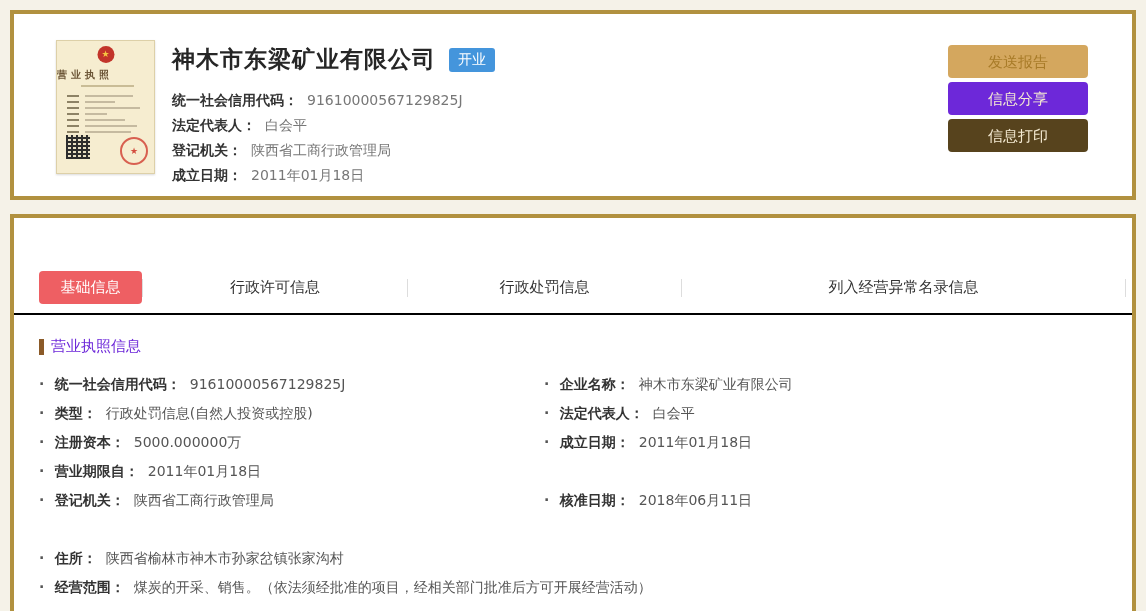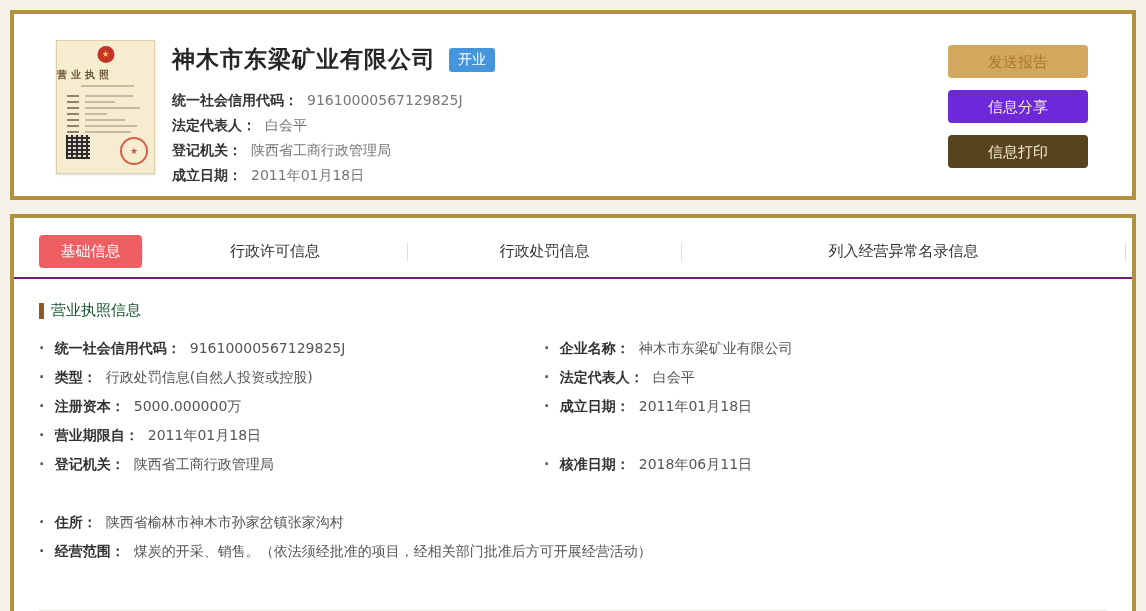--- a/index.html
+++ b/index.html
@@ -67,48 +67,49 @@
   .head-fields { margin-top: 13px; }
   .hfield { height: 25px; line-height: 25px; font-size: 14px; white-space: nowrap; }
   .hfield .flabel { font-weight: bold; color: #333; }
   .hfield .fvalue { color: #777; margin-left: 9px; }
 
   
   .head-buttons { position: absolute; right: 44px; top: 31px; width: 140px; }
   .hbtn {
     width: 140px; height: 33px; line-height: 33px;
     border: none; border-radius: 4px;
-    display: block; margin-bottom: 12px;
+    display: block; margin-bottom: 4px;
     text-align: center; font-size: 15px; cursor: pointer;
     font-family: inherit;
   }
   .hbtn.b1 { background: #d4a75e; color: #a87b28; }
   .hbtn.b2 { background: #6d28d9; color: #f4ead2; }
   .hbtn.b3 { background: #57431d; color: #f4ead2; }
 
   
   .tabs {
     display: flex; align-items: center;
     height: 51px; padding: 8px 6px 0 25px;
-    border-bottom: 2px solid #701a75;
+    border-bottom: 2px solid #000000;
+    margin-top: 36px;
   }
   .tab { font-size: 15px; color: #333; text-align: center; cursor: pointer; white-space: nowrap; }
   .tab.active {
     flex: 0 0 auto; width: 103px; padding: 7px 0;
     background: #ee5f63; color: #fff; border-radius: 4px;
   }
   .tab.t2 { flex: 1.55; }
   .tab.t3 { flex: 1.6; }
   .tab.t4 { flex: 2.6; font-family: Liberation Mono, monospace; }
   .tab.t5 { flex: 3.8; }
   .sep { flex: 0 0 1px; width: 1px; height: 18px; background: #ddd; }
 
   
   .content { padding: 22px 25px 0 25px; }
-  .section-title { display: flex; align-items: center; font-size: 15px; color: #14532d; }
+  .section-title { display: flex; align-items: center; font-size: 15px; color: #6d28d9; }
   .section-title .bar { width: 5px; height: 16px; background: #8b5a28; margin-right: 7px; }
   .rows { margin-top: 14px; }
   .row { display: flex; min-height: 29px; line-height: 29px; font-size: 14px; }
   .cell { flex: 1 1 auto; }
   .cell-left { flex: 0 0 505px; }
   .cell::before { content: "·"; color: #555; font-weight: bold; margin-right: 6px; }
   .cell .flabel { font-weight: bold; color: #333; }
   .cell .fvalue { color: #555; margin-left: 9px; }
   .cell.empty::before { content: none; }
   .bottom-divider { height: 1px; background: #ececе6; background: #ececE6; margin-top: 44px; }

